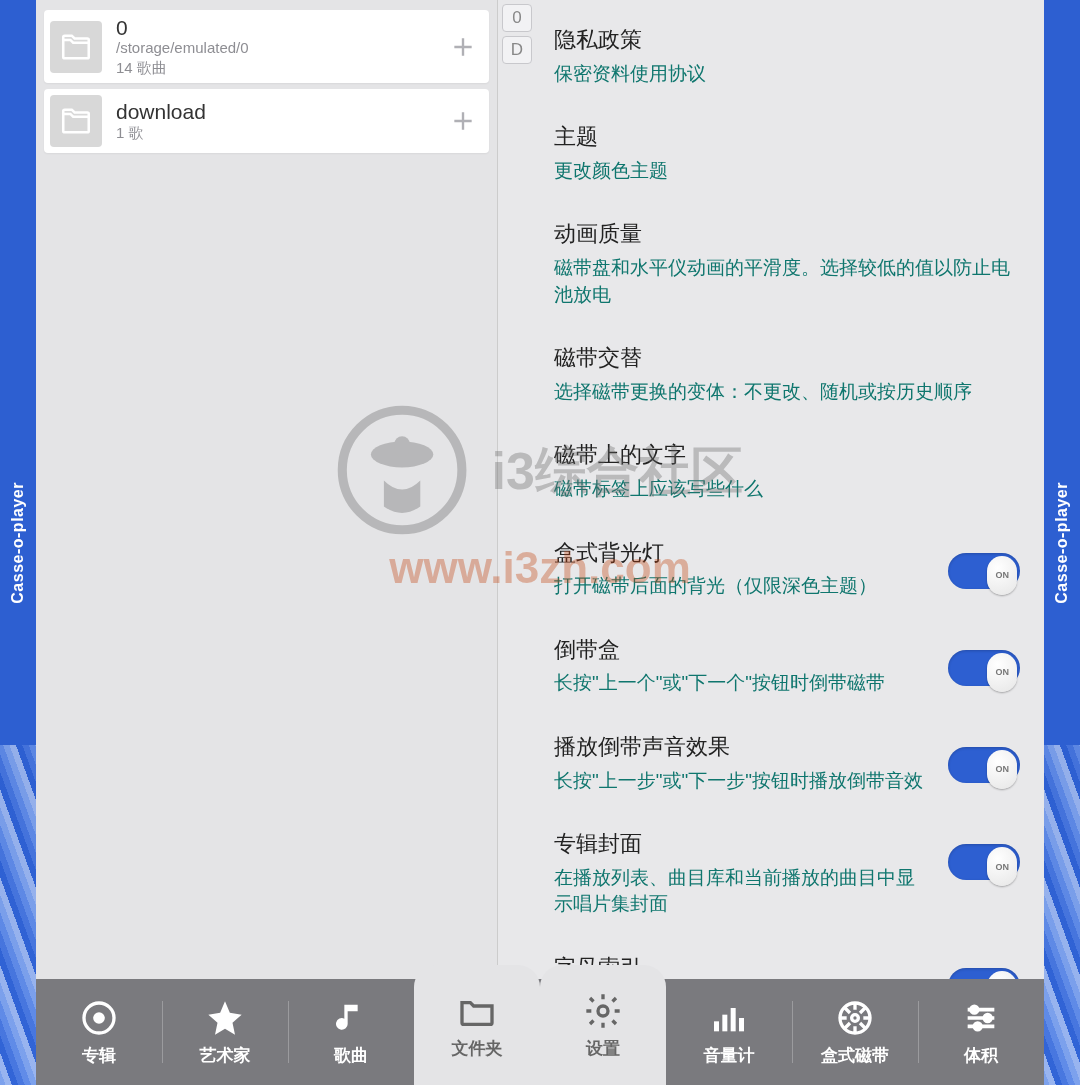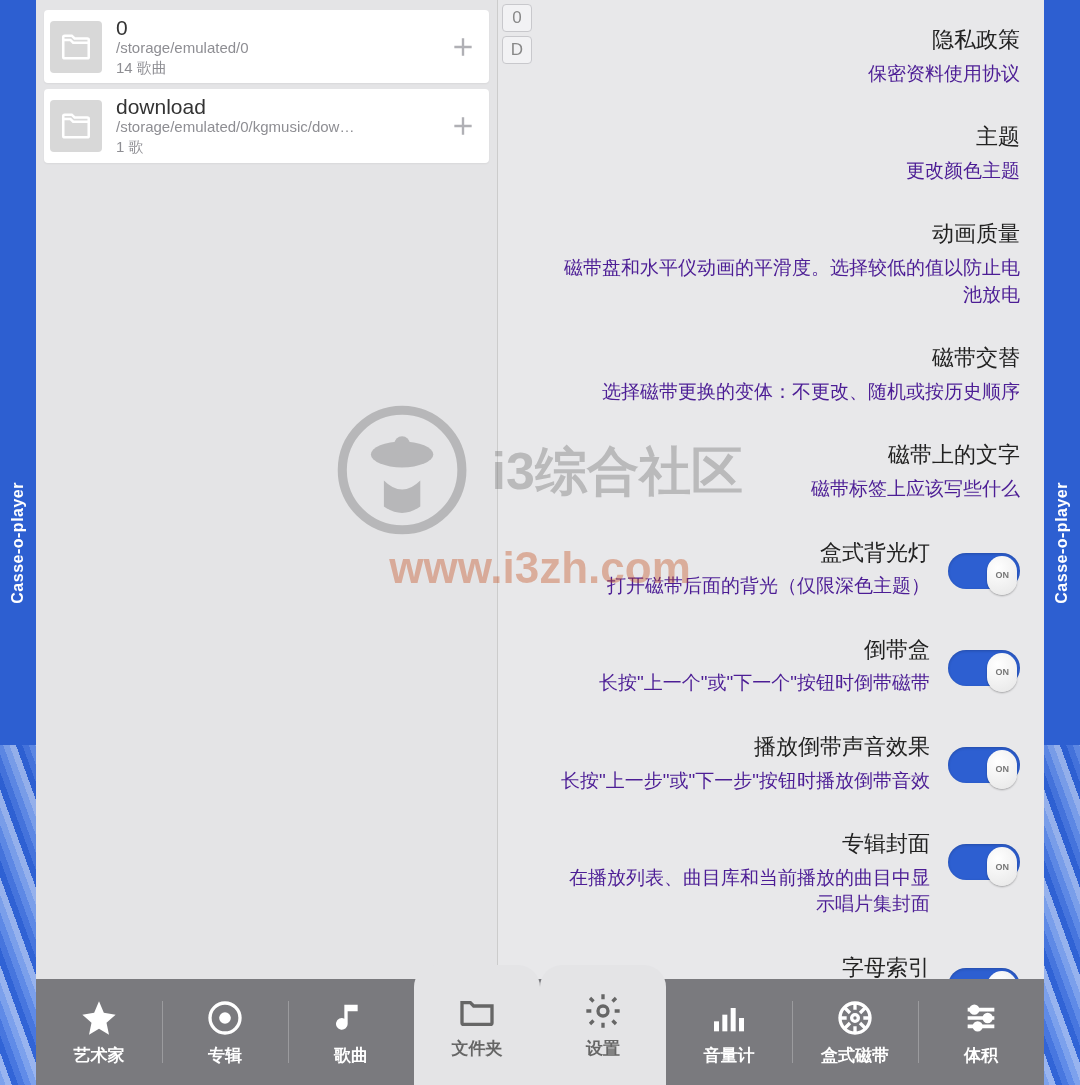--- a/index.html
+++ b/index.html
@@ -152,29 +152,29 @@
 }
 .setting-item {
   padding: 18px 0 18px 0;
   position: relative;
 }
 .setting-row {
   display: flex;
   align-items: flex-start;
   gap: 18px;
 }
-.setting-text { flex: 1; min-width: 0; text-align: right; }
+.setting-text { flex: 1; min-width: 0; }
 .setting-title {
   color: #222;
   font-size: 22px;
   font-weight: 400;
   line-height: 1.3;
 }
 .setting-desc {
-  color: #4c1d95;
+  color: #0f766e;
   font-size: 19px;
   line-height: 1.4;
   margin-top: 6px;
 }
 .toggle {
   width: 72px;
   height: 36px;
   background: #2d5fd1;
   border-radius: 18px;
   position: relative;
@@ -301,21 +301,20 @@
 
         <div class="folder-card">
           <div class="folder-icon-box">
             <svg viewBox="0 0 24 24" fill="none" stroke="#fff" stroke-width="1.8">
                 <path d="M3 7h5l2 2h11v10a1 1 0 0 1-1 1H4a1 1 0 0 1-1-1V7z"></path>
                 <path d="M3 7V5a1 1 0 0 1 1-1h5l2 2h9a1 1 0 0 1 1 1v2"></path>
               </svg>
           </div>
           <div class="folder-body">
             <div class="folder-title">download</div>
-            <div class="folder-path">/storage/emulated/0/kgmusic/dow…</div>
             <div class="folder-count">1 歌</div>
           </div>
           <div class="folder-add">
             <svg width="26" height="26" viewBox="0 0 24 24" stroke="#b0b0b5" stroke-width="2.2" fill="none">
                 <path d="M12 4v16M4 12h16"></path>
               </svg>
           </div>
         </div>
       </div>
 
@@ -428,34 +427,34 @@
               </div>
             </div>
           </div>
       </div>
 
     </div>
 
     <div class="tabbar" id="tabbar">
         <div class="tab">
           <div class="tab-icon">
-            <svg width="40" height="40" viewBox="0 0 24 24" fill="currentColor">
-              <path d="M12 2l2.9 6.9L22 10l-5.5 4.8L18 22l-6-3.6L6 22l1.5-7.2L2 10l7.1-1.1z"></path>
-            </svg>
-          </div>
-          <div class="tab-label">艺术家</div>
-        </div>
-        <div class="tab">
-          <div class="tab-icon">
             <svg width="40" height="40" viewBox="0 0 24 24" fill="none" stroke="currentColor" stroke-width="2">
               <circle cx="12" cy="12" r="9"></circle>
               <circle cx="12" cy="12" r="2.5" fill="currentColor"></circle>
             </svg>
           </div>
           <div class="tab-label">专辑</div>
+        </div>
+        <div class="tab">
+          <div class="tab-icon">
+            <svg width="40" height="40" viewBox="0 0 24 24" fill="currentColor">
+              <path d="M12 2l2.9 6.9L22 10l-5.5 4.8L18 22l-6-3.6L6 22l1.5-7.2L2 10l7.1-1.1z"></path>
+            </svg>
+          </div>
+          <div class="tab-label">艺术家</div>
         </div>
         <div class="tab">
           <div class="tab-icon">
             <svg width="40" height="40" viewBox="0 0 24 24" fill="currentColor">
               <path d="M10 4v11.5a3.5 3.5 0 1 1-2-3.1V4h8v4h-6z"></path>
             </svg>
           </div>
           <div class="tab-label">歌曲</div>
         </div>
         <div class="tab active">

